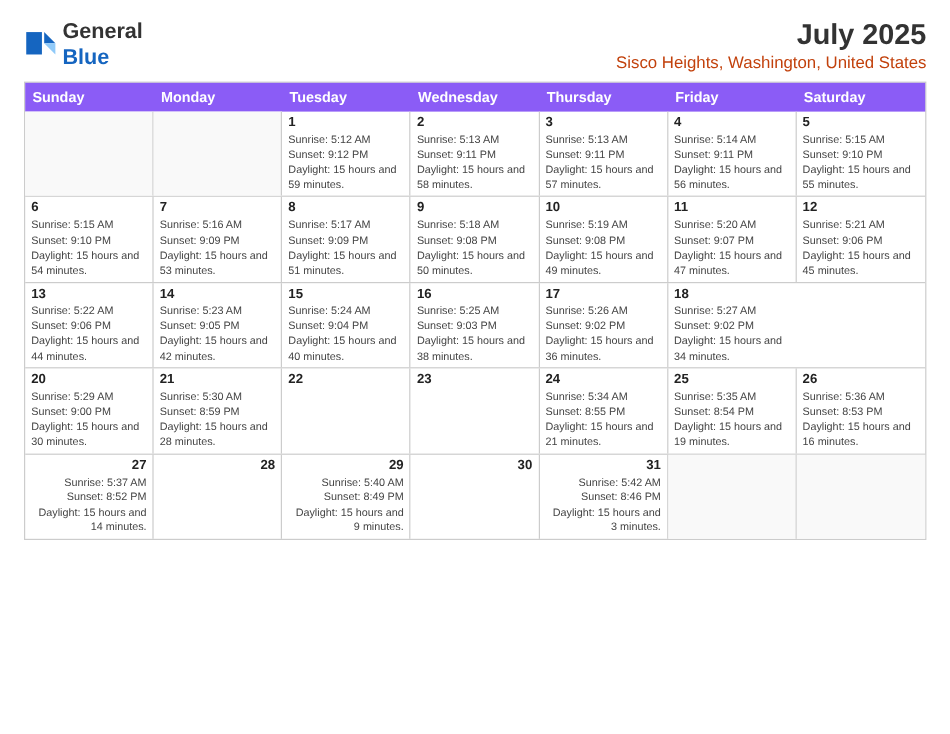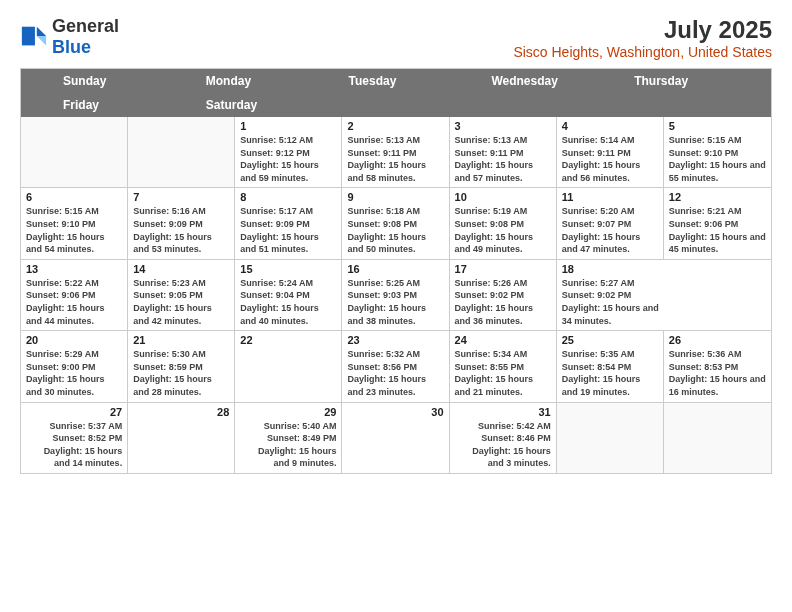--- a/index.html
+++ b/index.html
@@ -53,23 +53,22 @@
       color: #c2410c;
     }
     .calendar {
       flex: 1;
       display: flex;
       flex-direction: column;
       border: 1px solid #ccc;
     }
     .cal-header {
       display: grid;
-      grid-template-columns: repeat(5, 1fr);
-      background: #737373;
-      padding-left: 36px;
+      grid-template-columns: repeat(7, 1fr);
+      background: #8b5cf6;
     }
     .cal-header-cell {
       color: #fff;
       font-size: 12px;
       font-weight: bold;
       padding: 5px 6px;
       text-align: left;
     }
     .cal-body {
       flex: 1;
@@ -103,21 +102,20 @@
     .day-num {
       font-size: 11px;
       font-weight: bold;
       margin-bottom: 2px;
       color: #222;
     }
     .day-info {
       font-size: 9px;
       color: #444;
       line-height: 1.4;
-      font-weight: bold;
     }
   </style>
 </head>
 <body>
 
 <div class="page">
   <div class="header">
     <div class="logo">
       <svg class="logo-icon" viewBox="0 0 30 30">
         <polygon points="18,4 28,14 18,14" fill="#1565c0"></polygon>
@@ -233,21 +231,20 @@
           </div>
           <div class="cal-cell">
             <div class="day-num">21</div>
             <div class="day-info">Sunrise: 5:30 AM<br>Sunset: 8:59 PM<br>Daylight: 15 hours and 28 minutes.</div>
           </div>
           <div class="cal-cell">
             <div class="day-num">22</div>
           </div>
           <div class="cal-cell">
             <div class="day-num">23</div>
-            <div class="day-info">Sunrise: 5:32 AM<br>Sunset: 8:56 PM<br>Daylight: 15 hours and 23 minutes.</div>
           </div>
           <div class="cal-cell">
             <div class="day-num">24</div>
             <div class="day-info">Sunrise: 5:34 AM<br>Sunset: 8:55 PM<br>Daylight: 15 hours and 21 minutes.</div>
           </div>
           <div class="cal-cell">
             <div class="day-num">25</div>
             <div class="day-info">Sunrise: 5:35 AM<br>Sunset: 8:54 PM<br>Daylight: 15 hours and 19 minutes.</div>
           </div>
           <div class="cal-cell">

